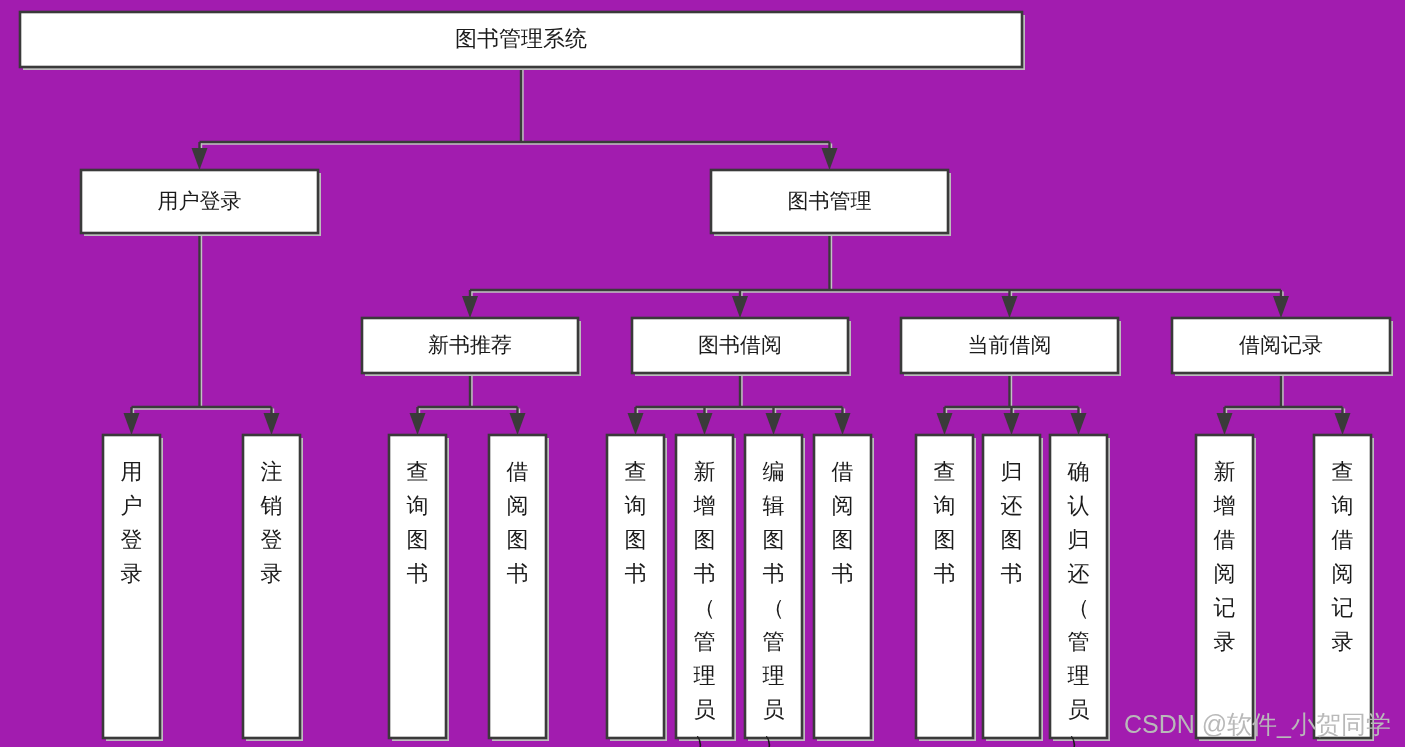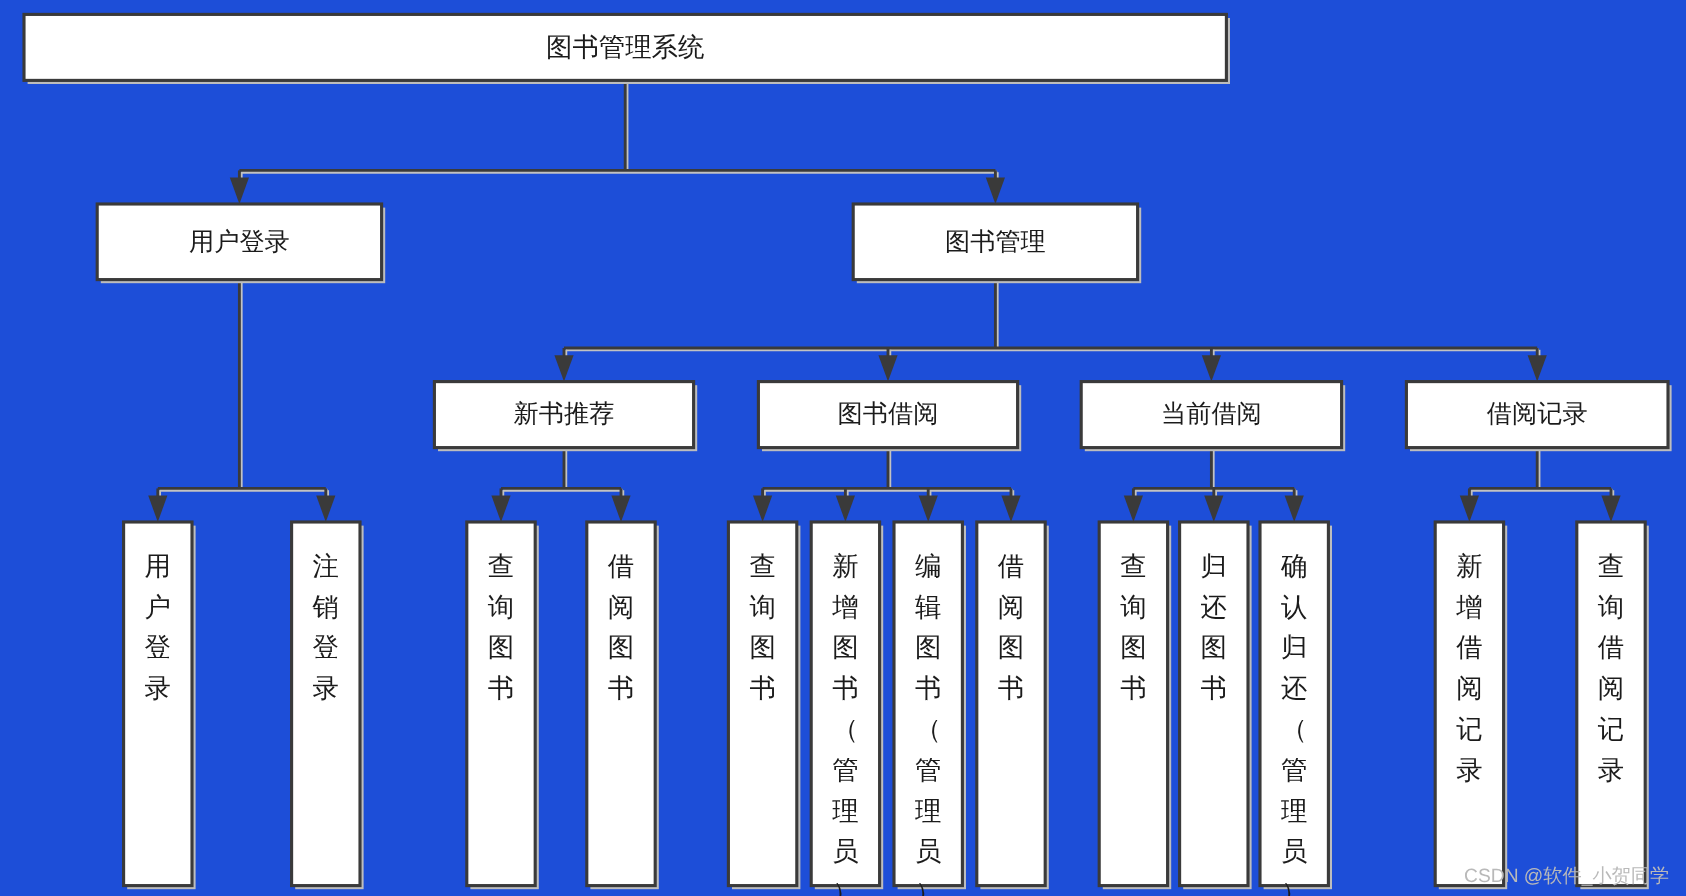--- a/index.html
+++ b/index.html
@@ -8,21 +8,21 @@
     padding: 0;
     background: #ffffff;
   }
   body {
     font-family: "Liberation Sans", "DejaVu Sans", sans-serif;
   }
   #diagram-root {
     position: relative;
     width: 1405px;
     height: 747px;
-    background: #1d4ed8;
+    background: #a21caf;
     overflow: hidden;
   }
   #diagram-svg {
     position: absolute;
     left: 0;
     top: 0;
     width: 1405px;
     height: 747px;
   }
   .node-box {
@@ -63,21 +63,21 @@
     fill: #1b1b1b;
     font-family: "Liberation Sans", "DejaVu Sans", sans-serif;
     font-size: 22px;
     text-anchor: middle;
   }
   .watermark-text {
     position: absolute;
     right: 14px;
     bottom: 6px;
     font-family: "Liberation Sans", "DejaVu Sans", sans-serif;
-    font-size: 16px;
+    font-size: 25px;
     color: #b9b9b9;
     white-space: nowrap;
     user-select: none;
     pointer-events: none;
   }
 </style>
 </head>
 <body>
 
 <div id="diagram-root">

